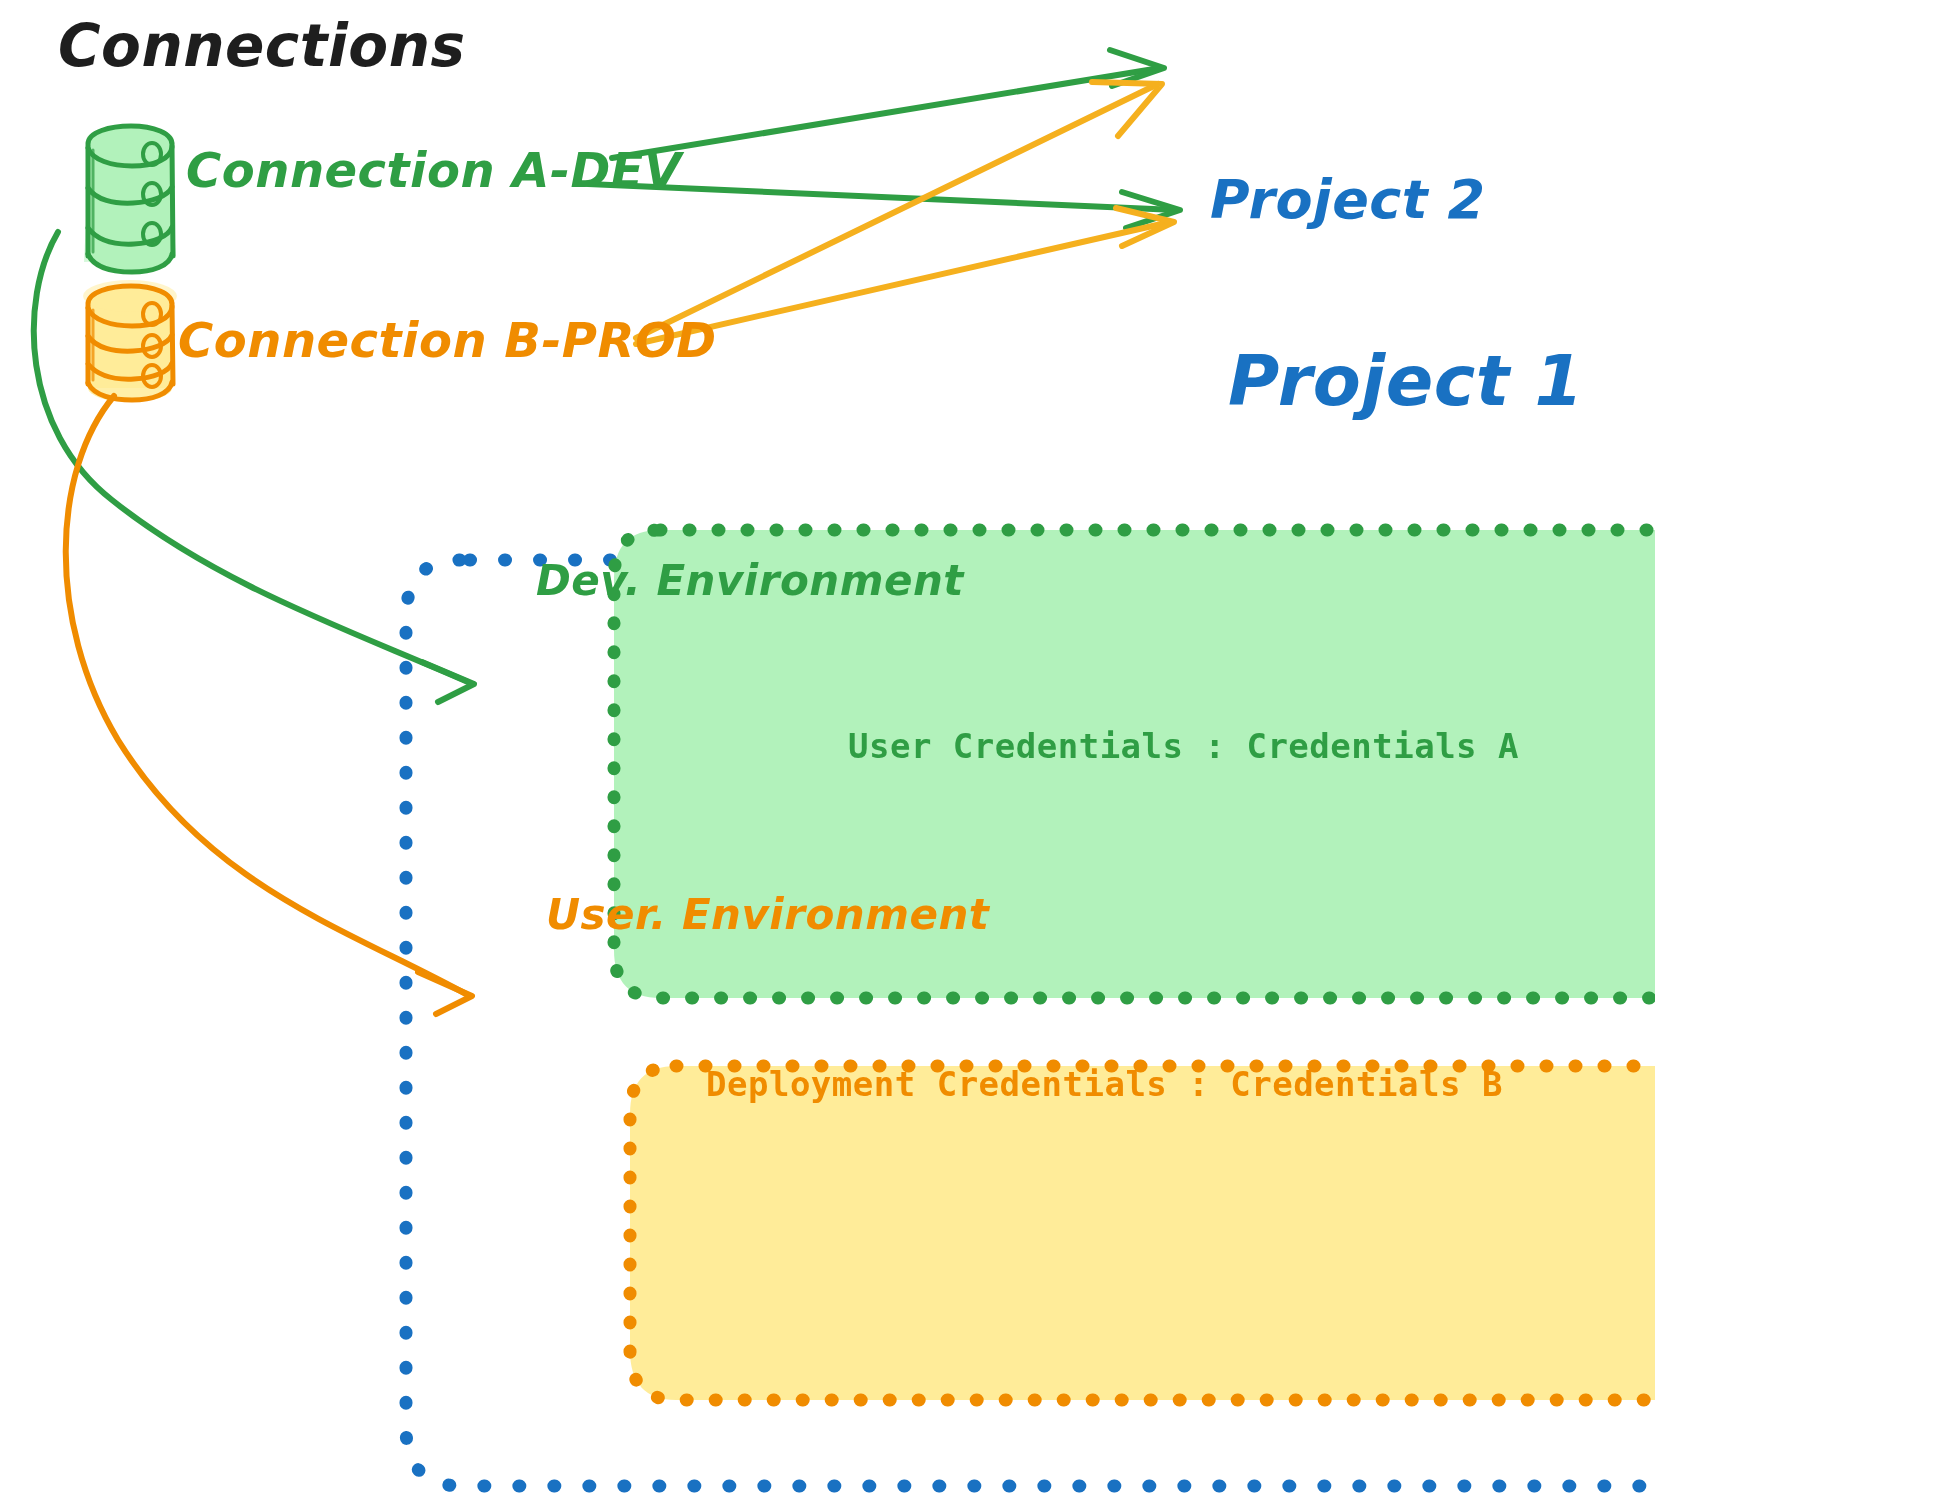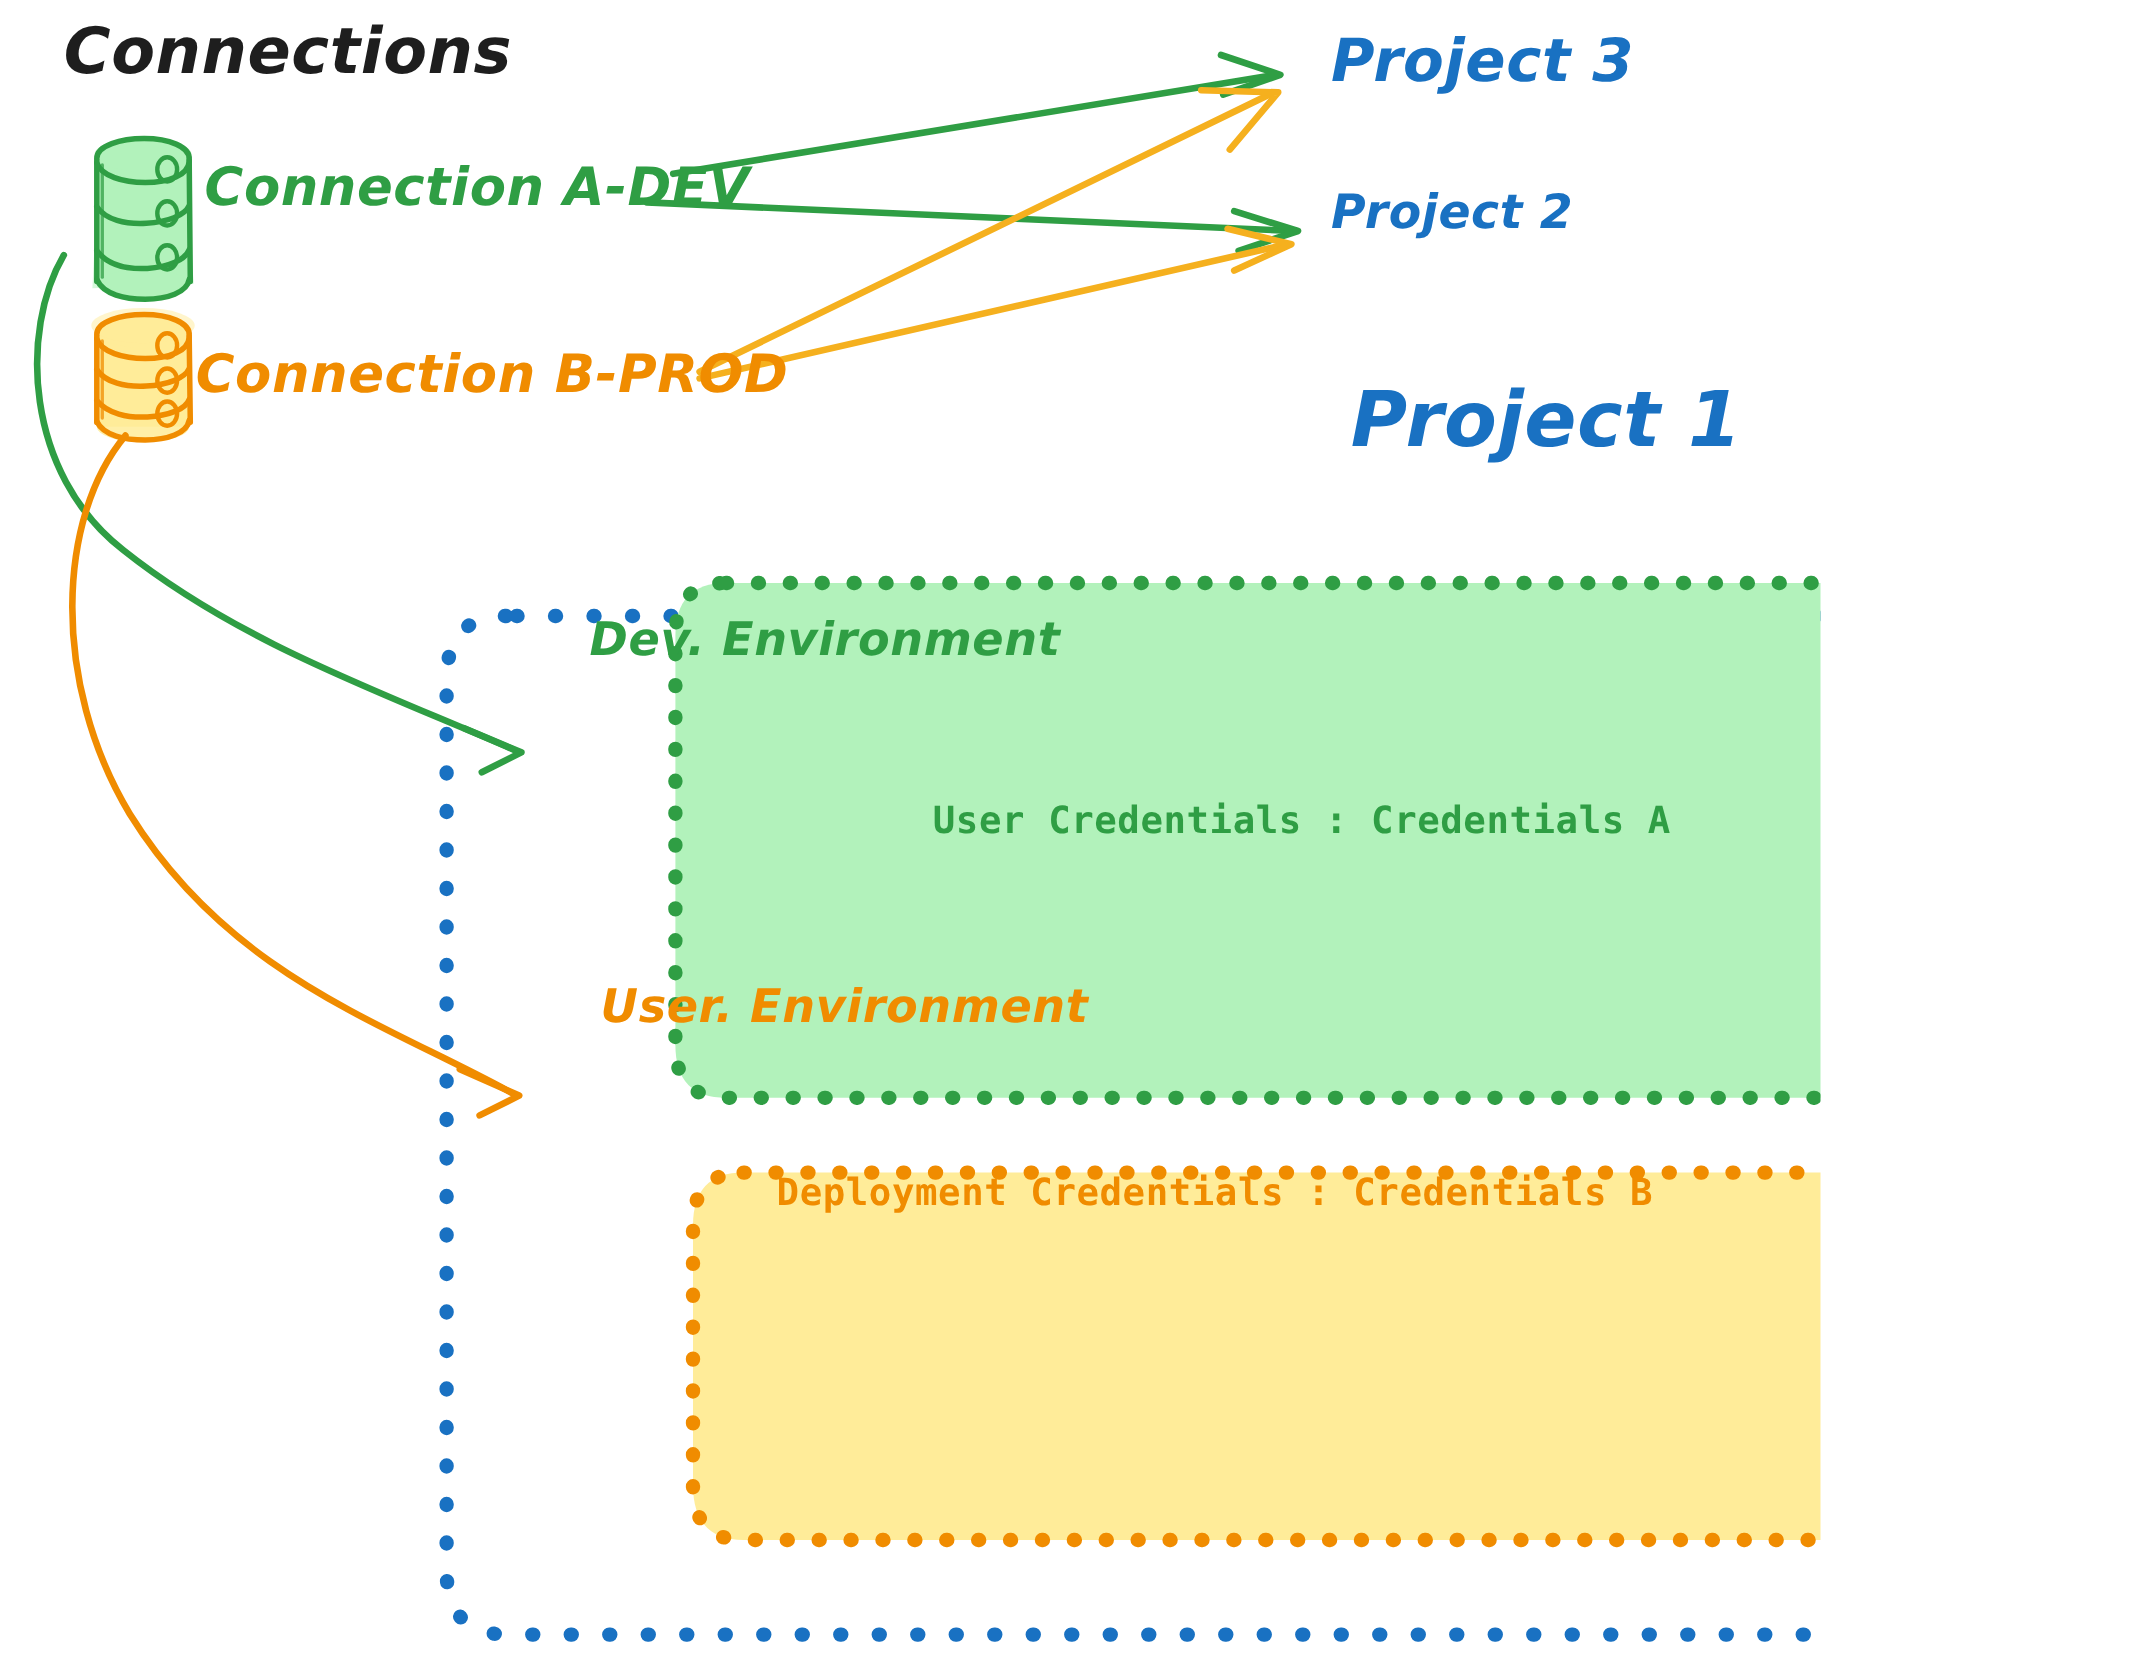--- a/index.html
+++ b/index.html
@@ -61,21 +61,21 @@
   }
   #label-project-3 {
     left: 1210px;
     top: 24px;
     font-size: 54px;
     color: #1971c2;
   }
   #label-project-2 {
     left: 1210px;
     top: 168px;
-    font-size: 43px;
+    font-size: 54px;
     color: #1971c2;
   }
   #label-project-1 {
     left: 1228px;
     top: 340px;
     font-size: 70px;
     color: #1971c2;
   }
   #label-dev-env {
     left: 536px;
@@ -204,21 +204,20 @@
     </g>
 
   </svg>
 
   <div class="lbl hand" id="title-connections">Connections</div>
 
   <div class="lbl hand" id="label-conn-a">Connection A-DEV</div>
 
   <div class="lbl hand" id="label-conn-b">Connection B-PROD</div>
 
-  <div class="lbl hand" id="label-project-3">Project 3</div>
 
   <div class="lbl hand" id="label-project-2">Project 2</div>
 
   <div class="lbl hand" id="label-project-1">Project 1</div>
 
   <div class="lbl hand" id="label-dev-env">Dev. Environment</div>
 
   <div class="lbl mono" id="label-dev-creds">User Credentials : Credentials A</div>
 
   <div class="lbl hand" id="label-prod-env">User. Environment</div>

